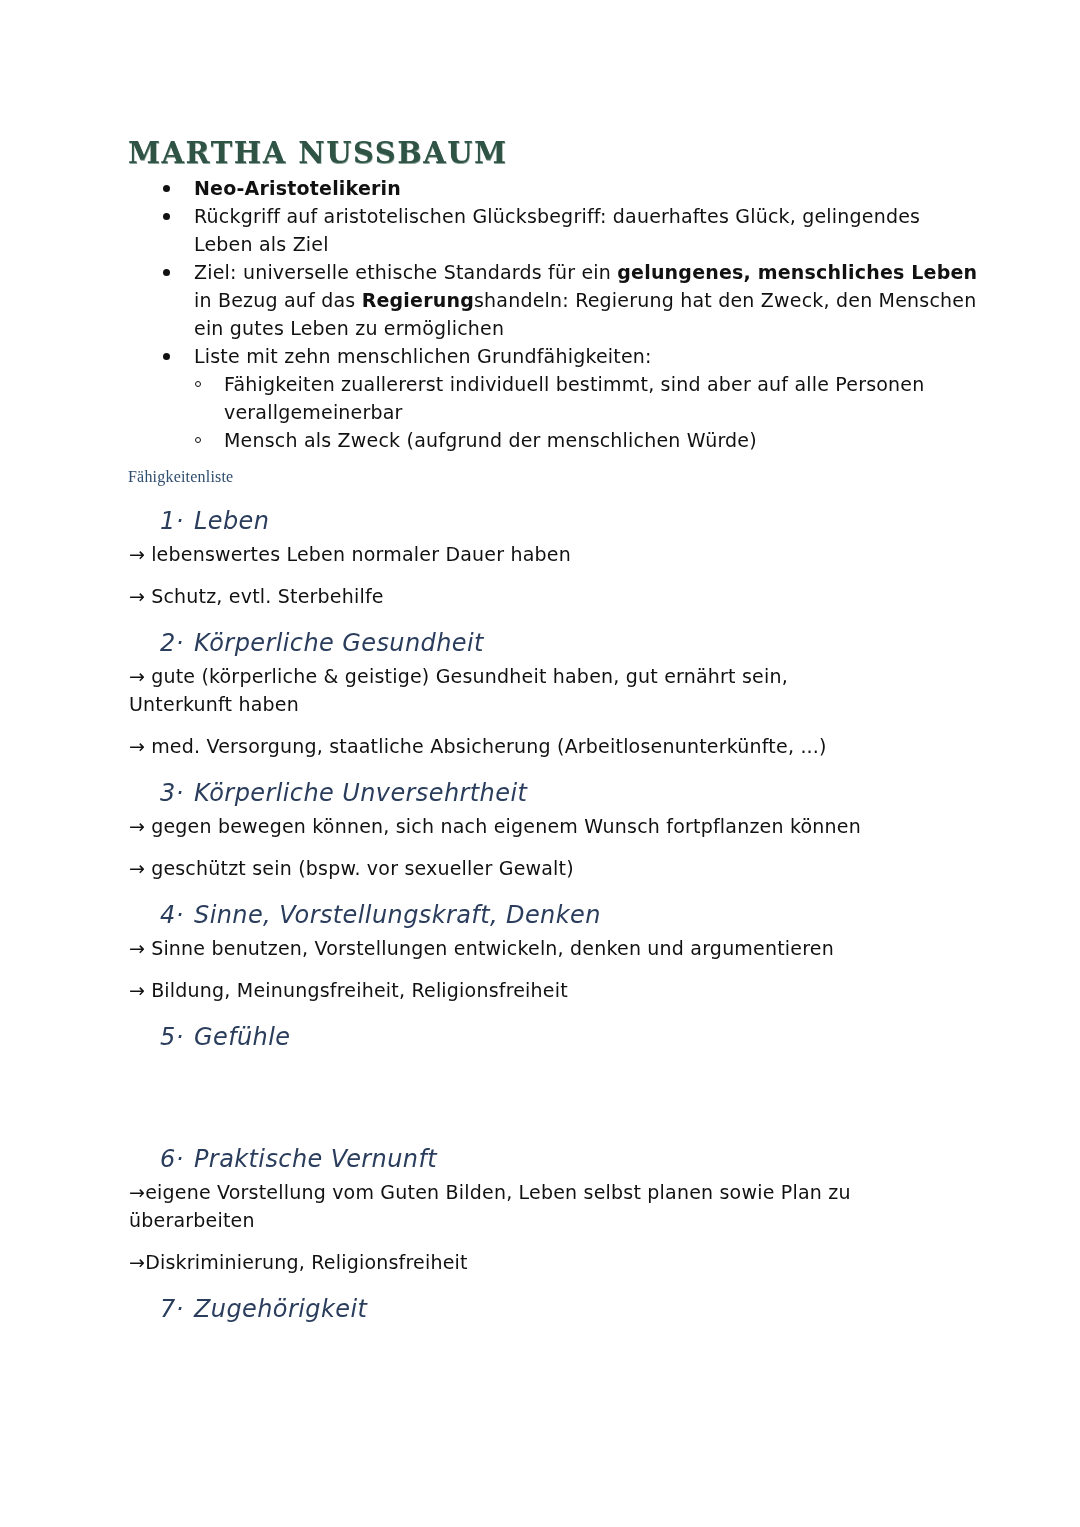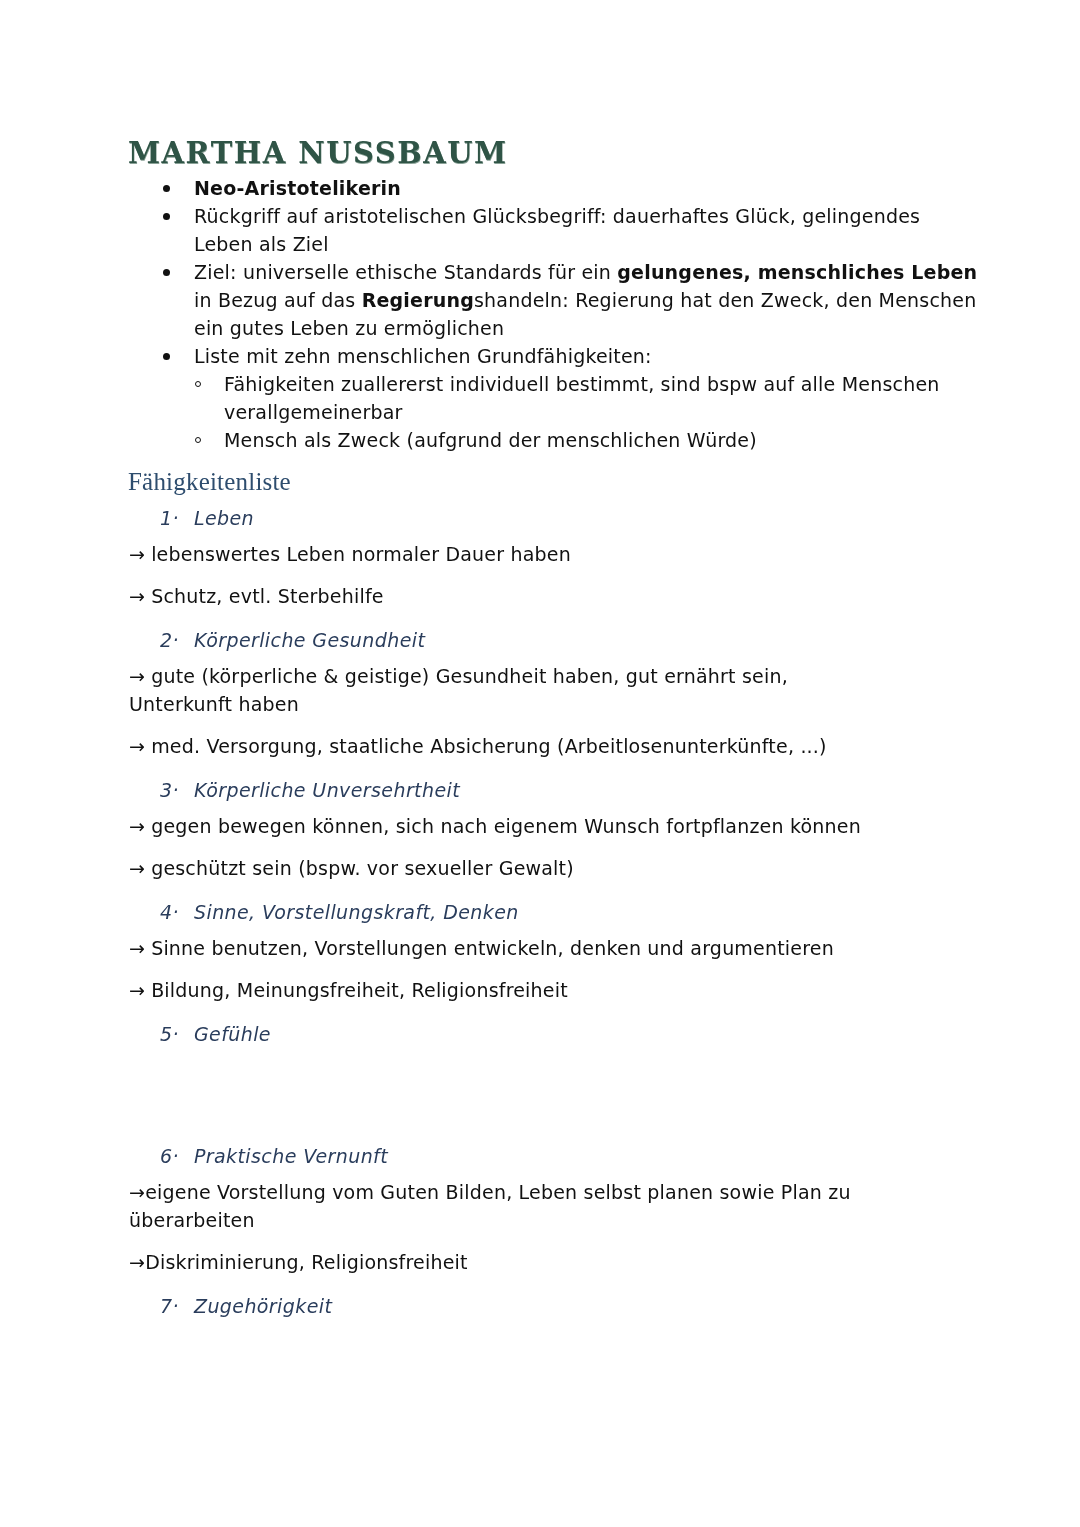--- a/index.html
+++ b/index.html
@@ -22,26 +22,26 @@
   }
   .sub { margin: 0; padding: 0; list-style: none; }
   .sub > li { position: relative; padding-left: 64px; }
   .sub > li .circ {
     position: absolute; left: 35px; top: 11px; width: 6px; height: 6px; border-radius: 50%; border: 1.3px solid #111; box-sizing: border-box;
   }
   b { font-weight: bold; }
 
   .section-title {
     position: absolute; left: 128px; top: 468px;
-    font-family: "Liberation Serif", serif; font-size: 25px; color: #2e4d6e;
+    font-family: "Liberation Serif", serif; font-size: 16px; color: #2e4d6e;
   }
 
   .cap-head {
     position: absolute; left: 160px;
-    font-family: "DejaVu Sans", sans-serif; font-style: italic; font-size: 19px;
+    font-family: "DejaVu Sans", sans-serif; font-style: italic; font-size: 24px;
     color: #2a3d5c; letter-spacing: 0.4px;
   }
   .cap-head .num { display: inline-block; min-width: 34px; }
 
   .line {
     position: absolute; left: 129px; width: 840px; line-height: 28px;
   }
   .arrow { display: inline-block; margin-right: 6px; }
   .arrow.tight { margin-right: 0; }
 </style>
@@ -64,21 +64,21 @@
     <li>
       <span class="dot"></span>
       <span>Ziel: universelle ethische Standards für ein </span><b>gelungenes, menschliches Leben</b><span> in Bezug auf das </span><b>Regierung</b><span>shandeln: Regierung hat den Zweck, den Menschen ein gutes Leben zu ermöglichen</span>
     </li>
     <li>
       <span class="dot"></span>
       <span>Liste mit zehn menschlichen Grundfähigkeiten:</span>
       <ul class="sub">
         <li style="margin-left:-34px;">
           <span class="circ"></span>
-          <span>Fähigkeiten zuallererst individuell bestimmt, sind bspw auf alle Menschen verallgemeinerbar</span>
+          <span>Fähigkeiten zuallererst individuell bestimmt, sind aber auf alle Personen verallgemeinerbar</span>
         </li>
         <li style="margin-left:-34px;">
           <span class="circ"></span>
           <span>Mensch als Zweck (aufgrund der menschlichen Würde)</span>
         </li>
       </ul>
     </li>
   </ul>
 
   <div class="section-title">Fähigkeitenliste</div>

